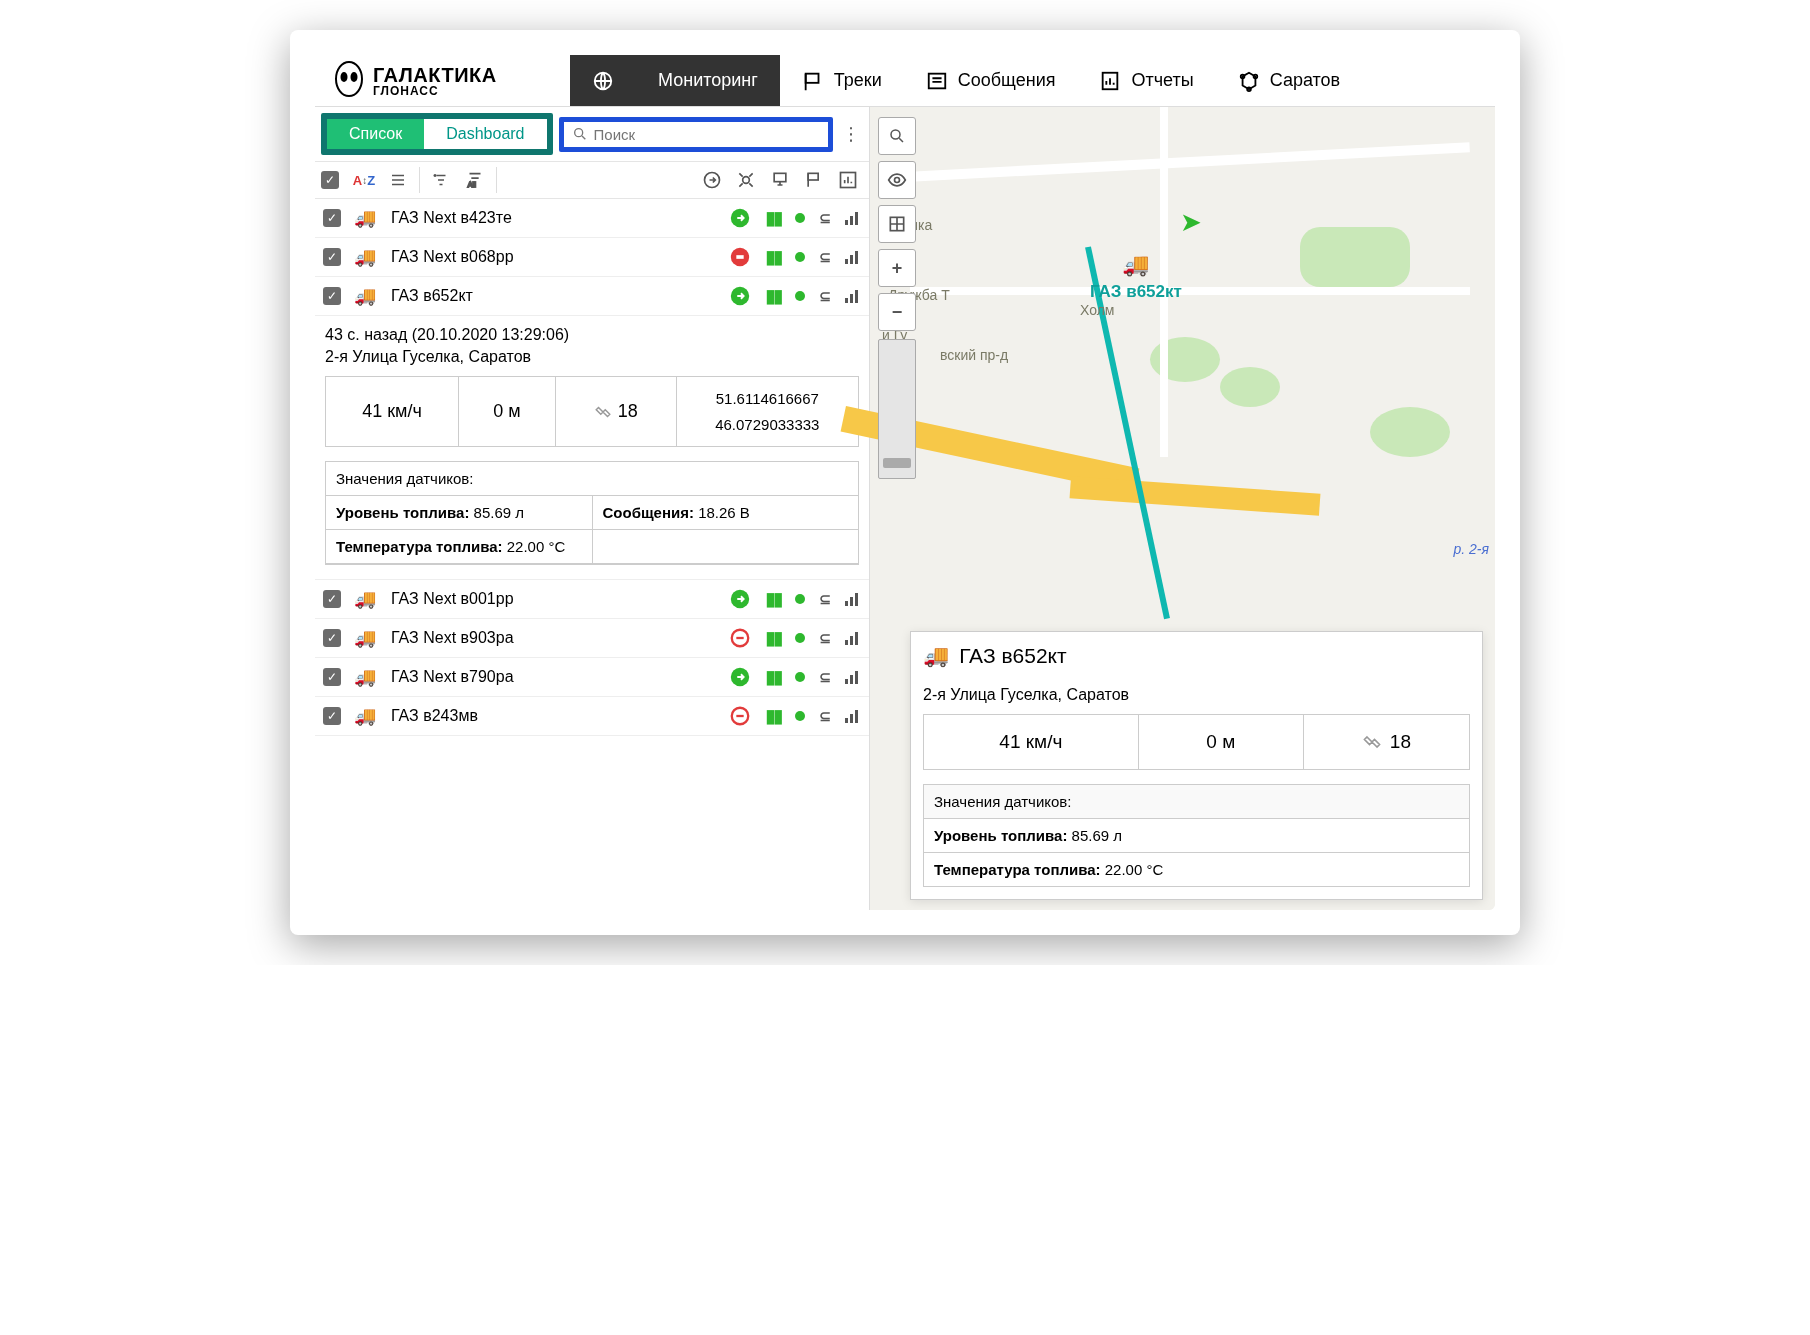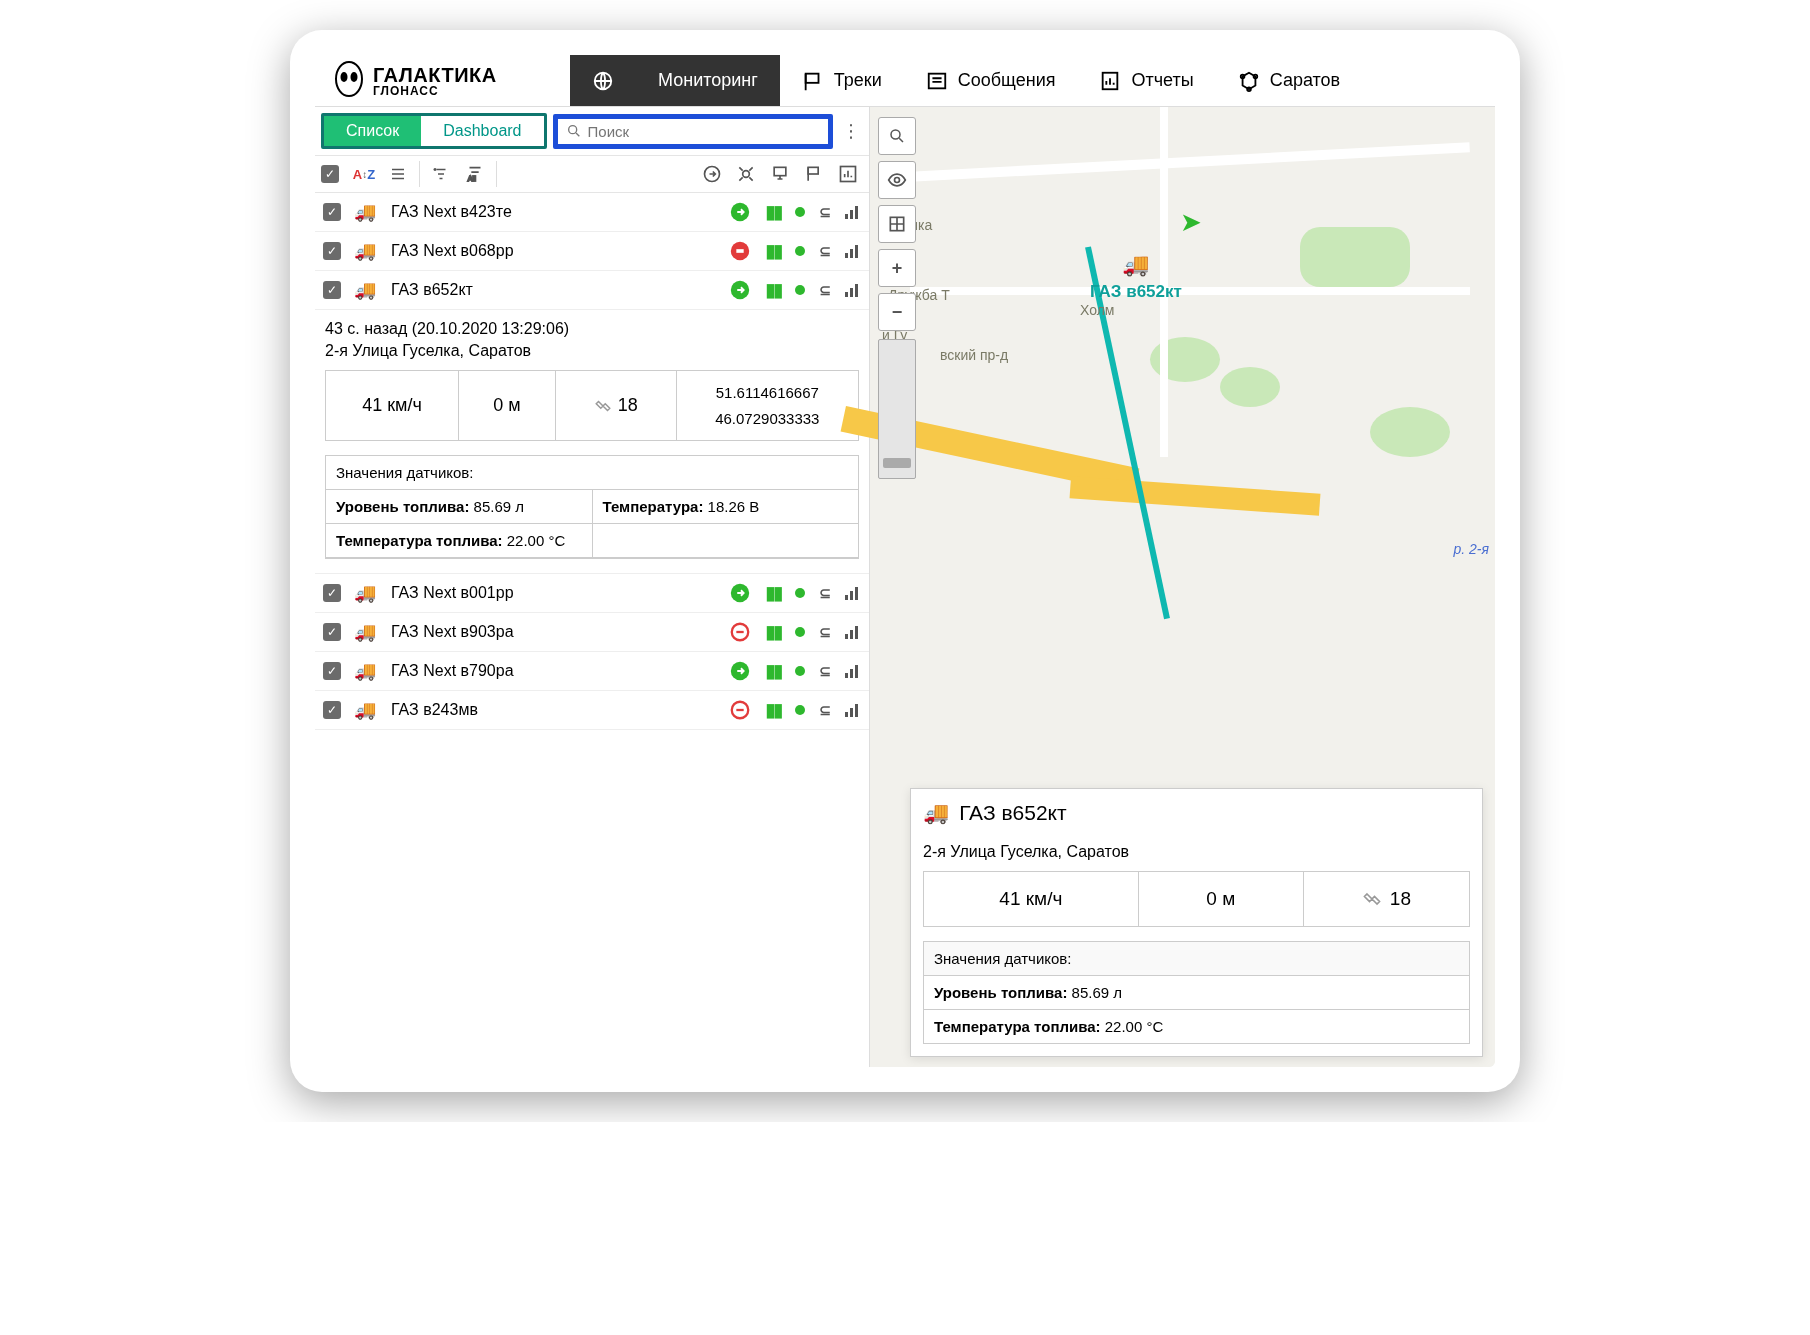--- a/index.html
+++ b/index.html
@@ -6,23 +6,23 @@
 body {
   background: #fff;
   font-family: Arial, Helvetica, sans-serif;
   display: flex;
   justify-content: center;
   align-items: flex-start;
   padding: 30px;
 }
 .tablet {
   width: 1230px;
-  height: 1062px;
+  height: 905px;
   background: #fff;
-  border-radius: 32px;
+  border-radius: 8px;
   box-shadow: 0 10px 40px rgba(0,0,0,0.35);
   padding: 25px;
   position: relative;
 }
 .screen {
   width: 100%;
   height: 100%;
   background: #fff;
   border-radius: 6px;
   overflow: hidden;
@@ -54,21 +54,21 @@
   font-size:18px;
 }
 .nav-tab.active { background:#333; color:#fff;gap:44px; }
 .nav-tab .ico { width:22px; height:22px; display:flex; align-items:center; justify-content:center; }
 
 .main { flex:1; display:flex; overflow:hidden; }
 .left { width: 555px; border-right:1px solid #ddd; display:flex; flex-direction:column; overflow:hidden; }
 .right { flex:1; position:relative; background:#f4f4ef; }
 
 .subbar { display:flex; align-items:center; gap:6px; padding:6px; border-bottom:1px solid #e5e5e5; }
-.pillgroup { display:flex; border:3px solid #0f766e; border-radius:2px; overflow:hidden; }
+.pillgroup { display:flex; border:6px solid #0f766e; border-radius:2px; overflow:hidden; }
 .pill { padding:6px 22px; font-size:16px; cursor:pointer; background:#fff; color:#009688; }
 .pill.active { background:#1fbf75; color:#fff; }
 .search {
   flex:1; display:flex; align-items:center; gap:6px;
   border:5px solid #1d4ed8; border-radius:2px; padding:4px 8px; color:#777;
 }
 .search input { border:none; outline:none; flex:1; font-size:15px; background:transparent; }
 .kebab { width:24px; text-align:center; font-size:18px; cursor:pointer; color:#555; }
 
 .tbrow {
@@ -405,21 +405,21 @@
             </div>
             <div>
               <span>51.6114616667</span>
               <span>46.0729033333</span>
             </div>
           </div>
           <div class="sensors">
             <div class="hdr">Значения датчиков:</div>
             <div class="row">
               <div class="cell"><b>Уровень топлива:</b> <span>85.69 л</span></div>
-              <div class="cell"><b>Температура:</b> <span>18.26 В</span></div>
+              <div class="cell"><b>Сообщения:</b> <span>18.26 В</span></div>
             </div>
             <div class="row">
               <div class="cell"><b>Температура топлива:</b> <span>22.00 °C</span></div>
               <div class="cell"></div>
             </div>
           </div>
         </div>
 
         <div class="vrow">
           <div class="chk">✓</div>

